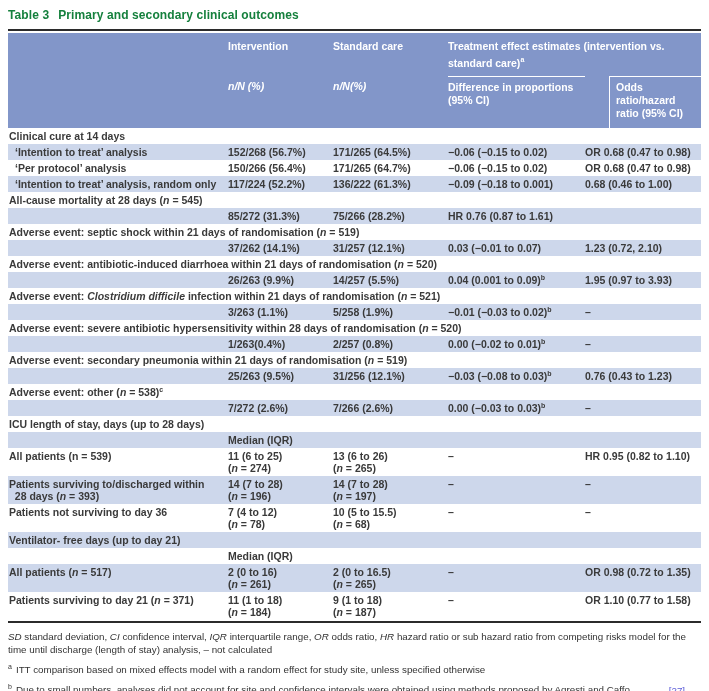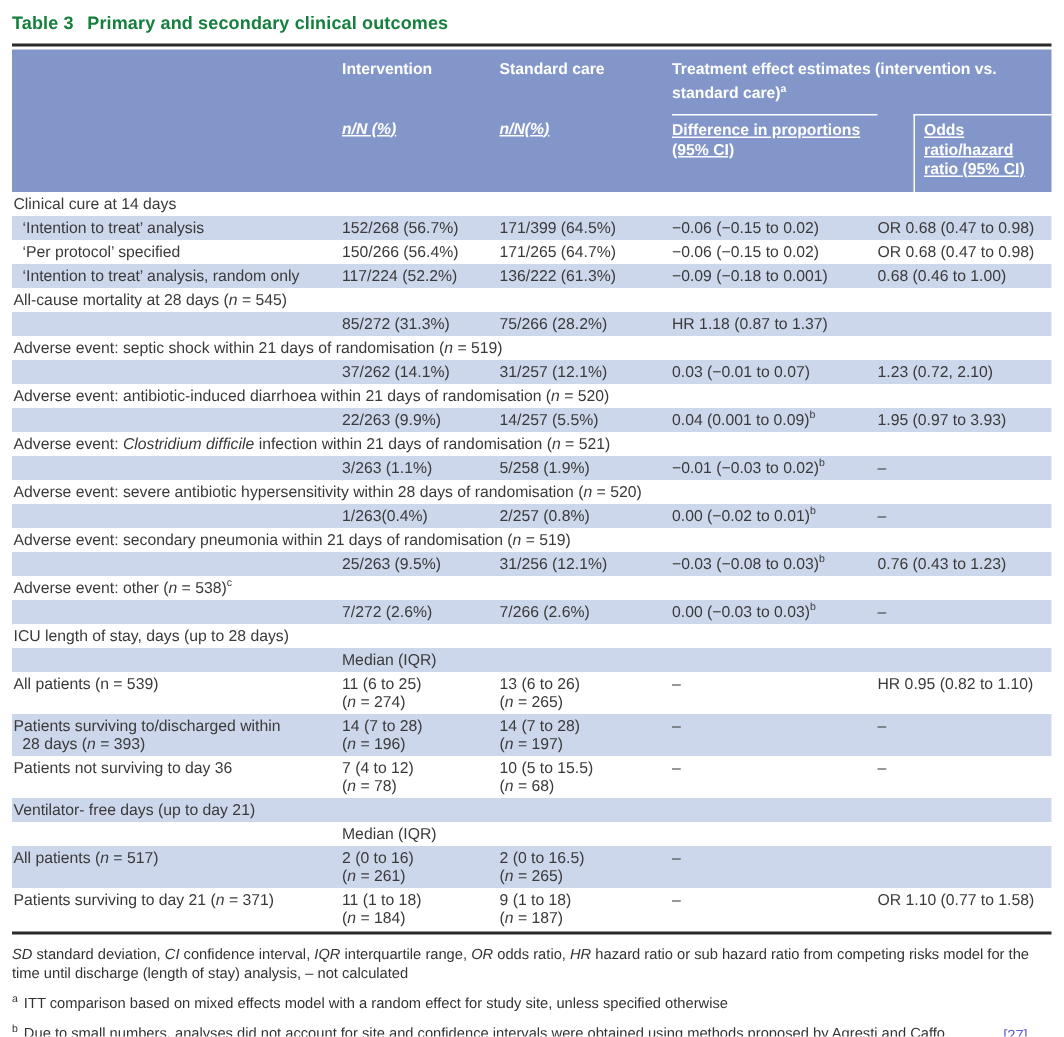--- a/index.html
+++ b/index.html
@@ -39,29 +39,30 @@
   }
   .thead .h{padding:7px 8px 3px 0;}
   .h-empty{grid-area:e;}
   .h-int{grid-area:i;}
   .h-std{grid-area:s;}
   .h-treat{grid-area:t;padding-bottom:6px !important;}
   .h-nn1{grid-area:n1;font-style:italic;}
   .h-nn2{grid-area:n2;font-style:italic;}
   .h-diff{grid-area:d;border-top:1.5px solid #fff;}
   .h-odds{grid-area:o;border-top:1.5px solid #fff;border-left:1.5px solid #fff;padding-left:6px !important;margin-left:24px;}
-  .thead .h2{padding:4px 8px 8px 0;text-decoration:underline;}
+  .thead .h2{padding:4px 8px 8px 0;}
   .thead sup{font-size:7px;}
 
   
   .trow{
     display:grid;
     grid-template-columns:220px 105px 115px 137px 116px;
     font-size:10.5px;line-height:12px;
     background:#fff;
+    font-weight:bold;
   }
   .trow.shade{background:var(--stripe-bg);}
   .trow .c{padding:2px 6px 2px 0;}
   .trow .c0{padding-left:1px;}
   .trow .c0.ind{padding-left:7px;}
   .trow.section .c0{grid-column:1 / -1;}
   .trow sup{font-size:7px;line-height:0;}
   .trow em{font-style:italic;}
 
   
@@ -94,63 +95,63 @@
     <div class="h h2 h-odds">Odds ratio/hazard ratio (95% CI)</div>
   </div>
 
   <div id="tbody">
       <div class="trow section">
         <div class="c c0">Clinical cure at 14 days</div>
       </div>
       <div class="trow shade">
         <div class="c c0 ind">‘Intention to treat’ analysis</div>
         <div class="c c1">152/268 (56.7%)</div>
-        <div class="c c2">171/399 (64.5%)</div>
+        <div class="c c2">171/265 (64.5%)</div>
         <div class="c c3">−0.06 (−0.15 to 0.02)</div>
         <div class="c c4">OR 0.68 (0.47 to 0.98)</div>
       </div>
       <div class="trow">
-        <div class="c c0 ind">‘Per protocol’ specified</div>
+        <div class="c c0 ind">‘Per protocol’ analysis</div>
         <div class="c c1">150/266 (56.4%)</div>
         <div class="c c2">171/265 (64.7%)</div>
         <div class="c c3">−0.06 (−0.15 to 0.02)</div>
         <div class="c c4">OR 0.68 (0.47 to 0.98)</div>
       </div>
       <div class="trow shade">
         <div class="c c0 ind">‘Intention to treat’ analysis, random only</div>
         <div class="c c1">117/224 (52.2%)</div>
         <div class="c c2">136/222 (61.3%)</div>
         <div class="c c3">−0.09 (−0.18 to 0.001)</div>
         <div class="c c4">0.68 (0.46 to 1.00)</div>
       </div>
       <div class="trow section">
         <div class="c c0">All-cause mortality at 28 days (<em>n</em> = 545)</div>
       </div>
       <div class="trow shade">
         <div class="c c0">&nbsp;</div>
         <div class="c c1">85/272 (31.3%)</div>
         <div class="c c2">75/266 (28.2%)</div>
-        <div class="c c4">HR 1.18 (0.87 to 1.37)</div>
+        <div class="c c4">HR 0.76 (0.87 to 1.61)</div>
       </div>
       <div class="trow section">
         <div class="c c0">Adverse event: septic shock within 21 days of randomisation (<em>n</em> = 519)</div>
       </div>
       <div class="trow shade">
         <div class="c c0">&nbsp;</div>
         <div class="c c1">37/262 (14.1%)</div>
         <div class="c c2">31/257 (12.1%)</div>
         <div class="c c3">0.03 (−0.01 to 0.07)</div>
         <div class="c c4">1.23 (0.72, 2.10)</div>
       </div>
       <div class="trow section">
         <div class="c c0">Adverse event: antibiotic-induced diarrhoea within 21 days of randomisation (<em>n</em> = 520)</div>
       </div>
       <div class="trow shade">
         <div class="c c0">&nbsp;</div>
-        <div class="c c1">22/263 (9.9%)</div>
+        <div class="c c1">26/263 (9.9%)</div>
         <div class="c c2">14/257 (5.5%)</div>
         <div class="c c3">0.04 (0.001 to 0.09)<sup>b</sup></div>
         <div class="c c4">1.95 (0.97 to 3.93)</div>
       </div>
       <div class="trow section">
         <div class="c c0">Adverse event: <em>Clostridium difficile</em> infection within 21 days of randomisation (<em>n</em> = 521)</div>
       </div>
       <div class="trow shade">
         <div class="c c0">&nbsp;</div>
         <div class="c c1">3/263 (1.1%)</div>
@@ -227,20 +228,21 @@
         <div class="c c1">Median (IQR)</div>
         <div class="c c2"></div>
         <div class="c c3"></div>
         <div class="c c4"></div>
       </div>
       <div class="trow shade">
         <div class="c c0">All patients (<em>n</em> = 517)</div>
         <div class="c c1">2 (0 to 16)<br>(<em>n</em> = 261)</div>
         <div class="c c2">2 (0 to 16.5)<br>(<em>n</em> = 265)</div>
         <div class="c c3">–</div>
+        <div class="c c4">OR 0.98 (0.72 to 1.35)</div>
       </div>
       <div class="trow">
         <div class="c c0">Patients surviving to day 21 (<em>n</em> = 371)</div>
         <div class="c c1">11 (1 to 18)<br>(<em>n</em> = 184)</div>
         <div class="c c2">9 (1 to 18)<br>(<em>n</em> = 187)</div>
         <div class="c c3">–</div>
         <div class="c c4">OR 1.10 (0.77 to 1.58)</div>
       </div>
     </div>
 

